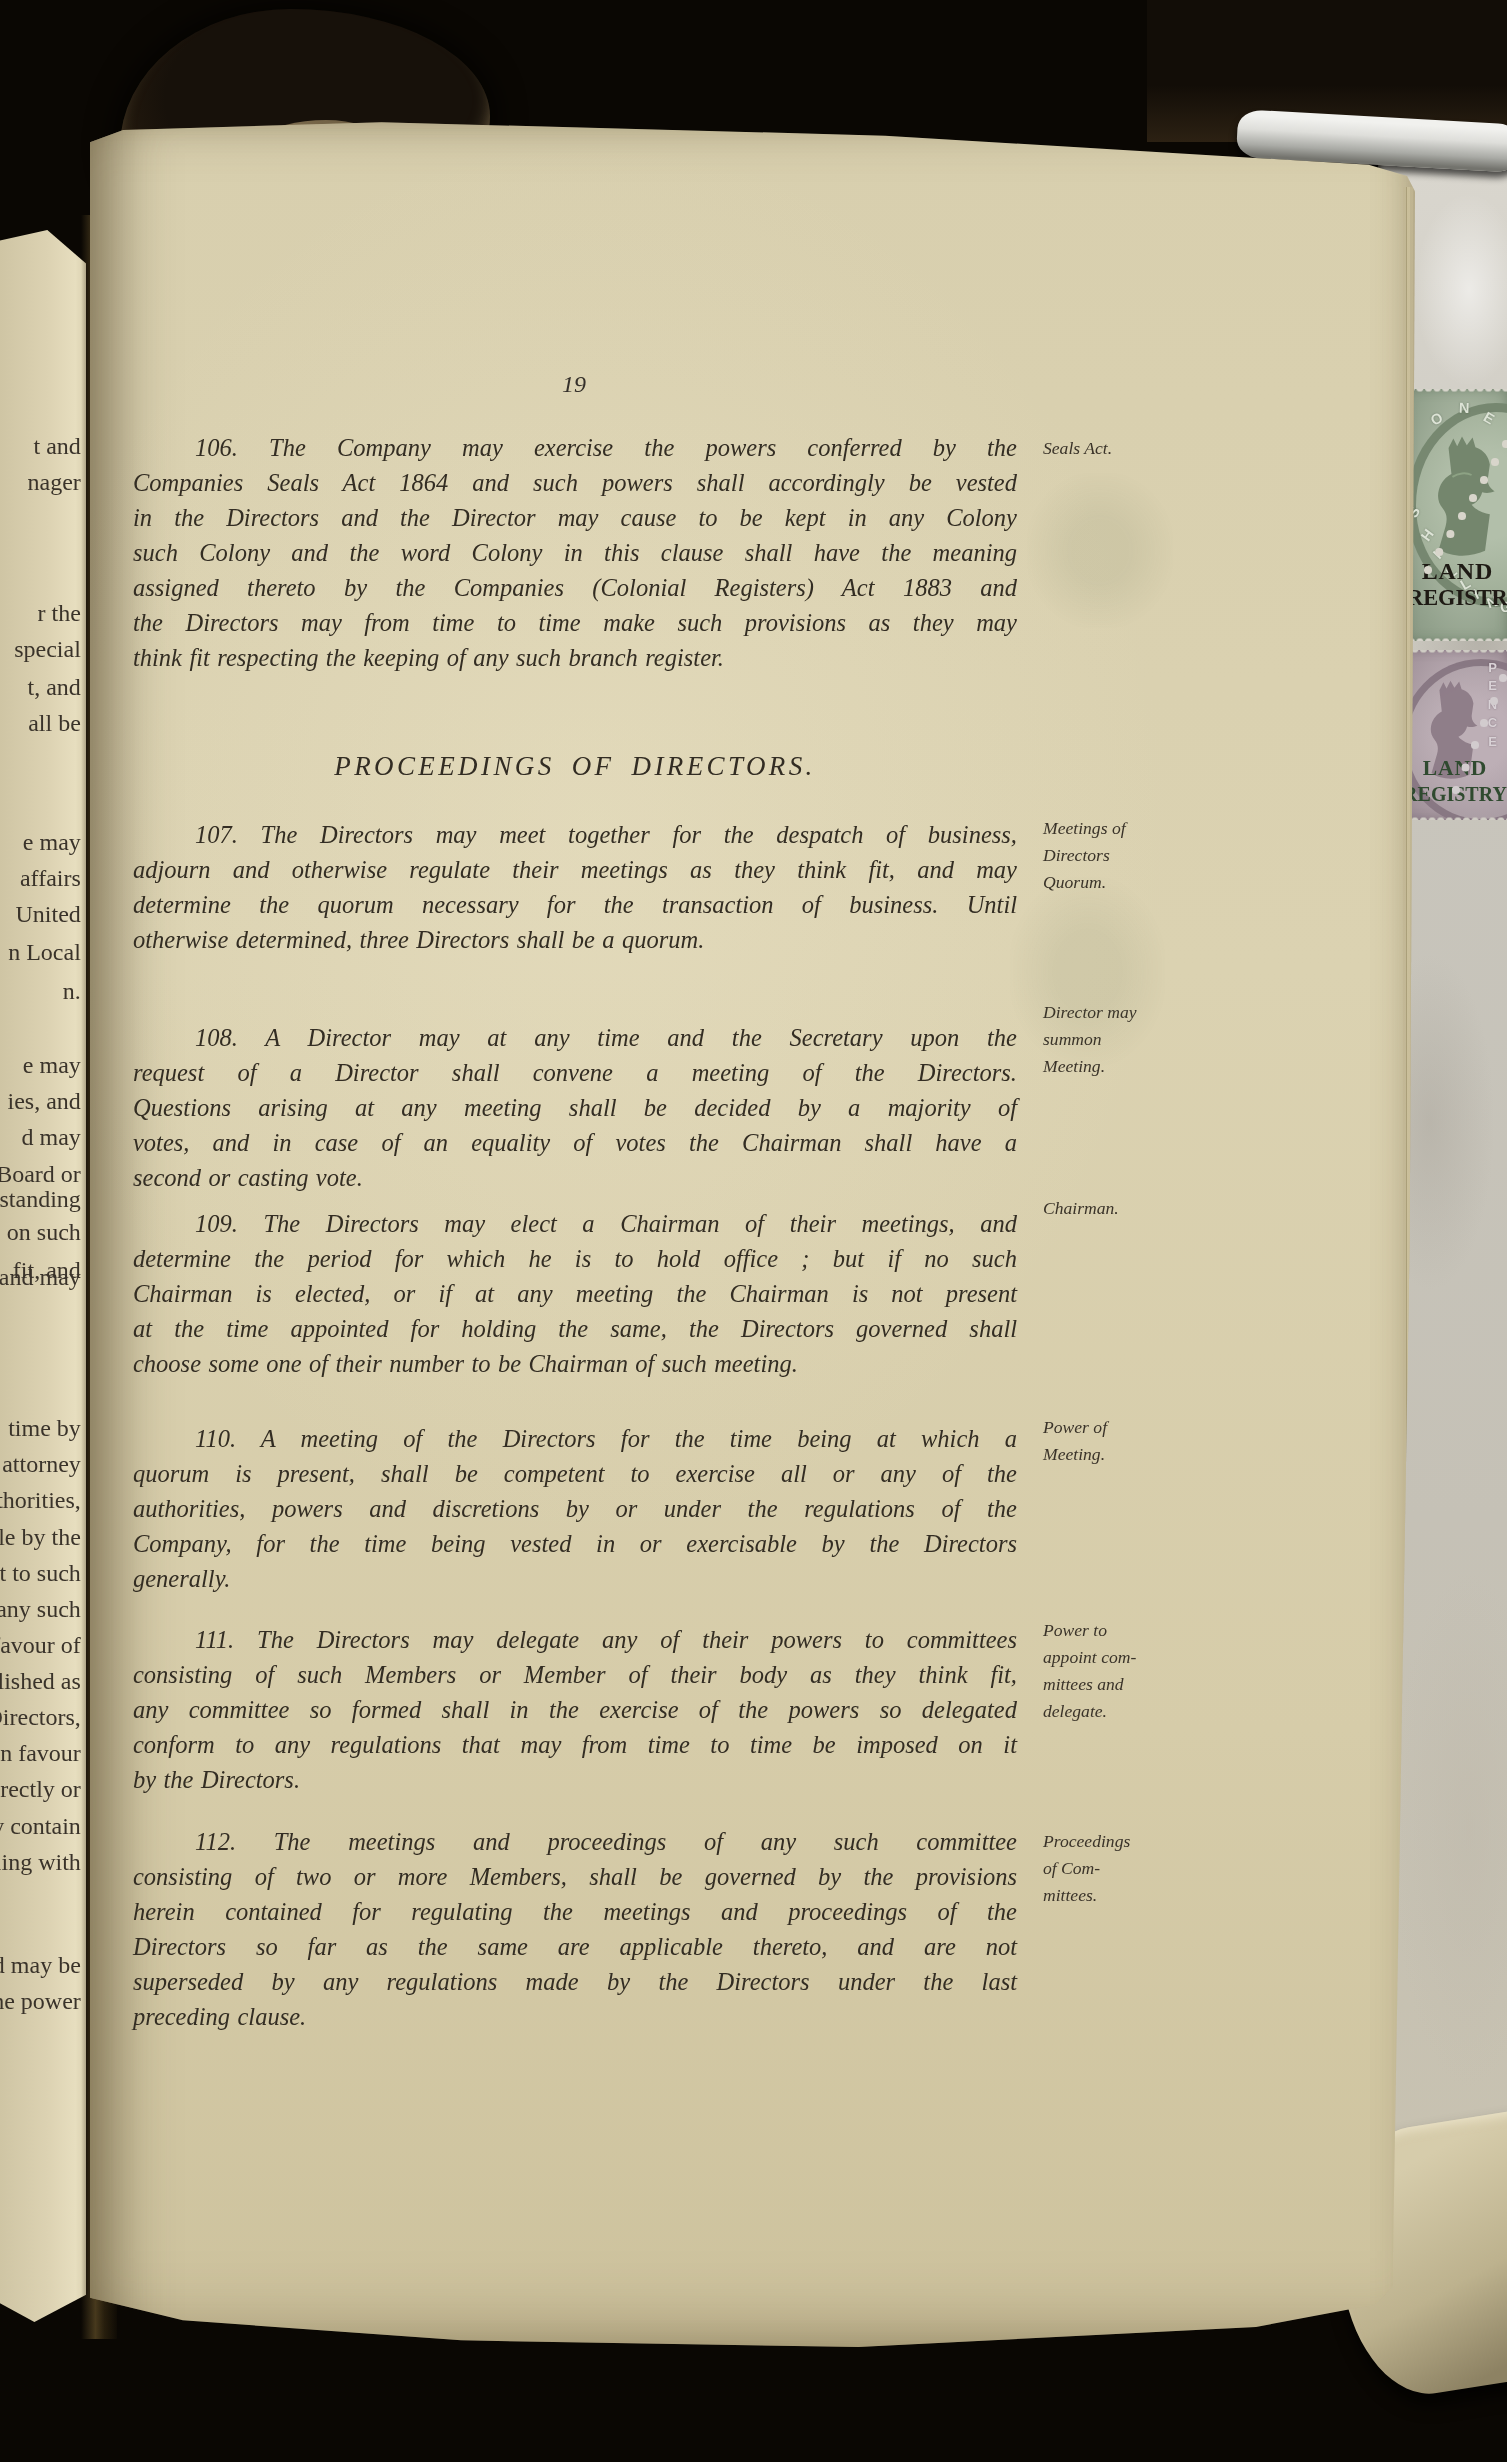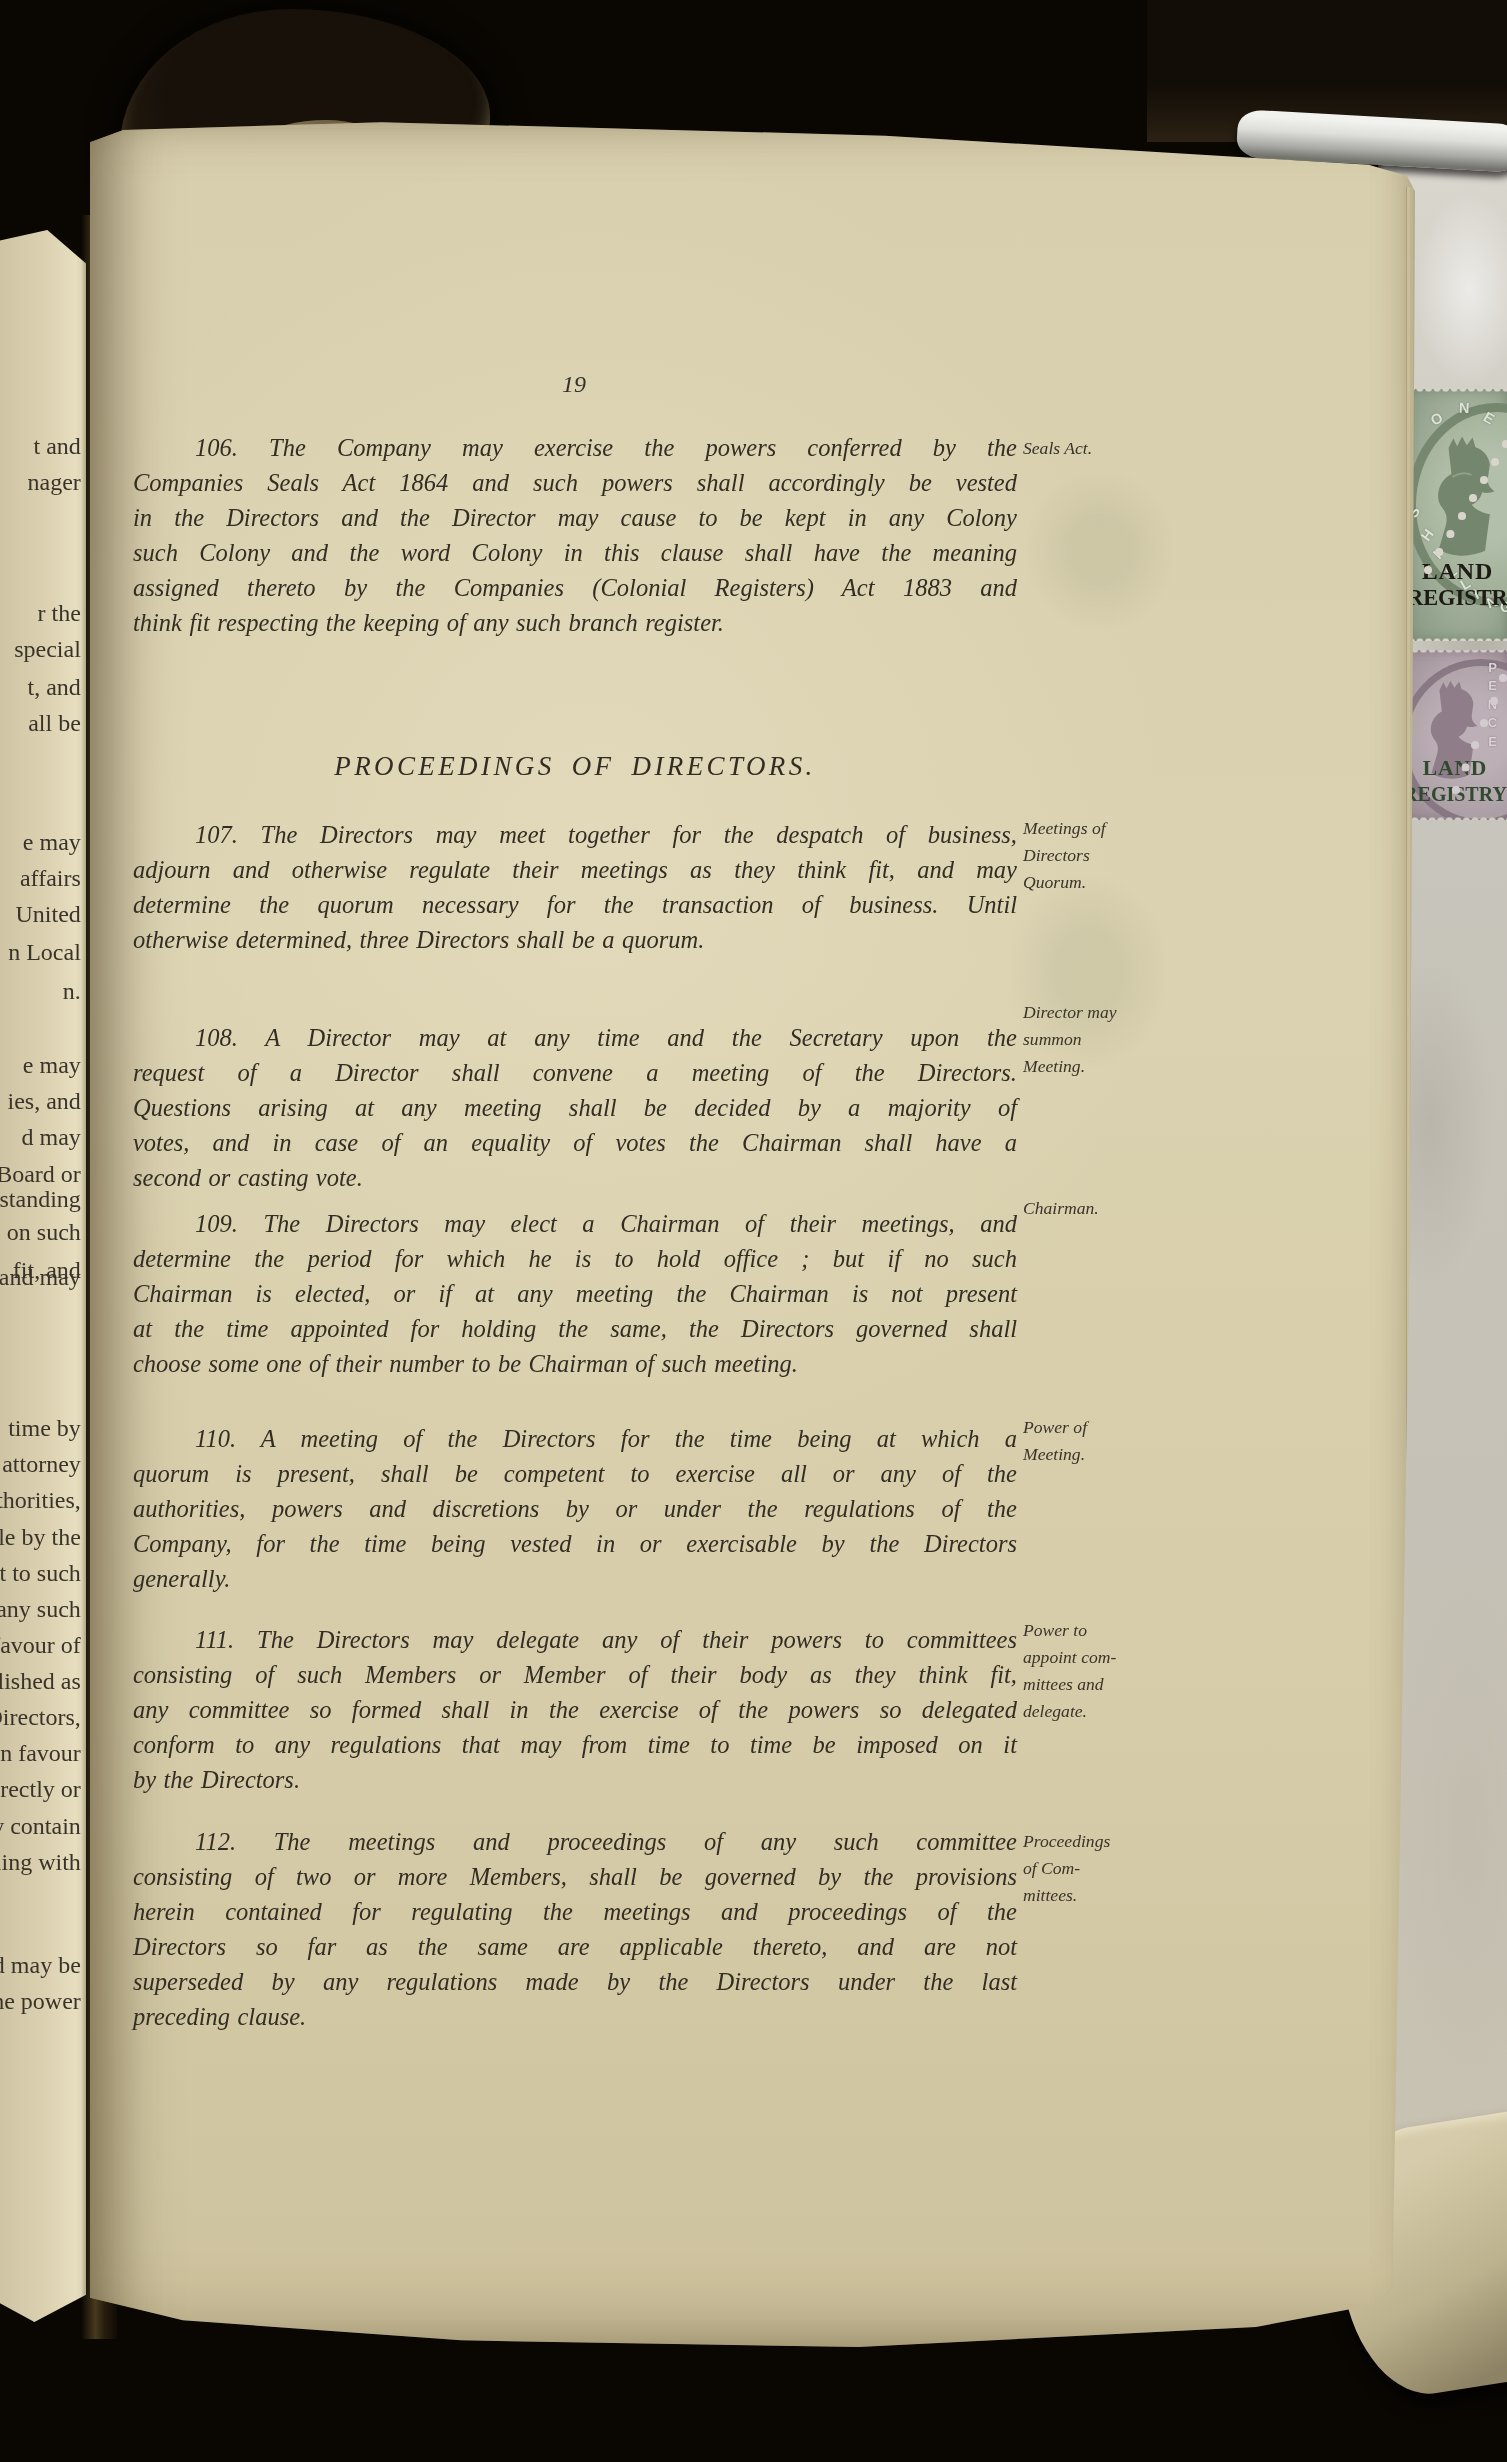--- a/index.html
+++ b/index.html
@@ -97,21 +97,21 @@
     background:repeating-linear-gradient(90deg,#c2b794 0 2.6px,#a1966f 2.6px 4.3px,#cfc49e 4.3px 6.9px);opacity:.7;}
   .page-number{position:absolute;left:484px;top:251px;transform:translateX(-50%);
     font-size:24px;color:#35302a;}
   .doc-heading{position:absolute;left:43px;top:631px;width:884px;text-align:center;
     font-size:27px;letter-spacing:3.4px;color:#322c23;word-spacing:6.9px;}
   .section{position:absolute;left:43px;width:884px;}
   .line{font-size:24.5px;line-height:35px;color:#332d23;text-align:justify;text-align-last:justify;
     word-spacing:1.3px;}
   .line.first{text-indent:62px;}
   .line.last{text-align-last:left;}
-  .margin-note{position:absolute;left:933px;width:151px;font-size:17.6px;line-height:27px;color:#3a3329;}
+  .margin-note{position:absolute;left:953px;width:151px;font-size:17.6px;line-height:27px;color:#3a3329;}
   .smudge{position:absolute;opacity:.08;filter:blur(1.7px);
     background:radial-gradient(ellipse at 50% 50%,#4a5a3c 30%,rgba(0,0,0,0) 75%);}
 </style>
 </head>
 <body>
 
 <div class="torn-blob"></div>
 <div class="torn-blob2"></div>
 <div class="top-right-shade"></div>
 
@@ -211,20 +211,21 @@
 <div class="main-page">
   <div class="page-number">19</div>
   <div class="doc-heading">PROCEEDINGS OF DIRECTORS.</div>
   <div id="sections">
       <div class="section" style="top: 310px;">
         <div class="line first">106. The Company may exercise the powers conferred by the</div>
         <div class="line">Companies Seals Act 1864 and such powers shall accordingly be vested</div>
         <div class="line">in the Directors and the Director may cause to be kept in any Colony</div>
         <div class="line">such Colony and the word Colony in this clause shall have the meaning</div>
         <div class="line">assigned thereto by the Companies (Colonial Registers) Act 1883 and</div>
+        <div class="line">the Directors may from time to time make such provisions as they may</div>
         <div class="line last">think fit respecting the keeping of any such branch register.</div>
       </div>
       <div class="margin-note" style="top: 315px;">
         <div>Seals Act.</div>
       </div>
       <div class="section" style="top: 697px;">
         <div class="line first">107. The Directors may meet together for the despatch of business,</div>
         <div class="line">adjourn and otherwise regulate their meetings as they think fit, and may</div>
         <div class="line">determine the quorum necessary for the transaction of business. Until</div>
         <div class="line last">otherwise determined, three Directors shall be a quorum.</div>

